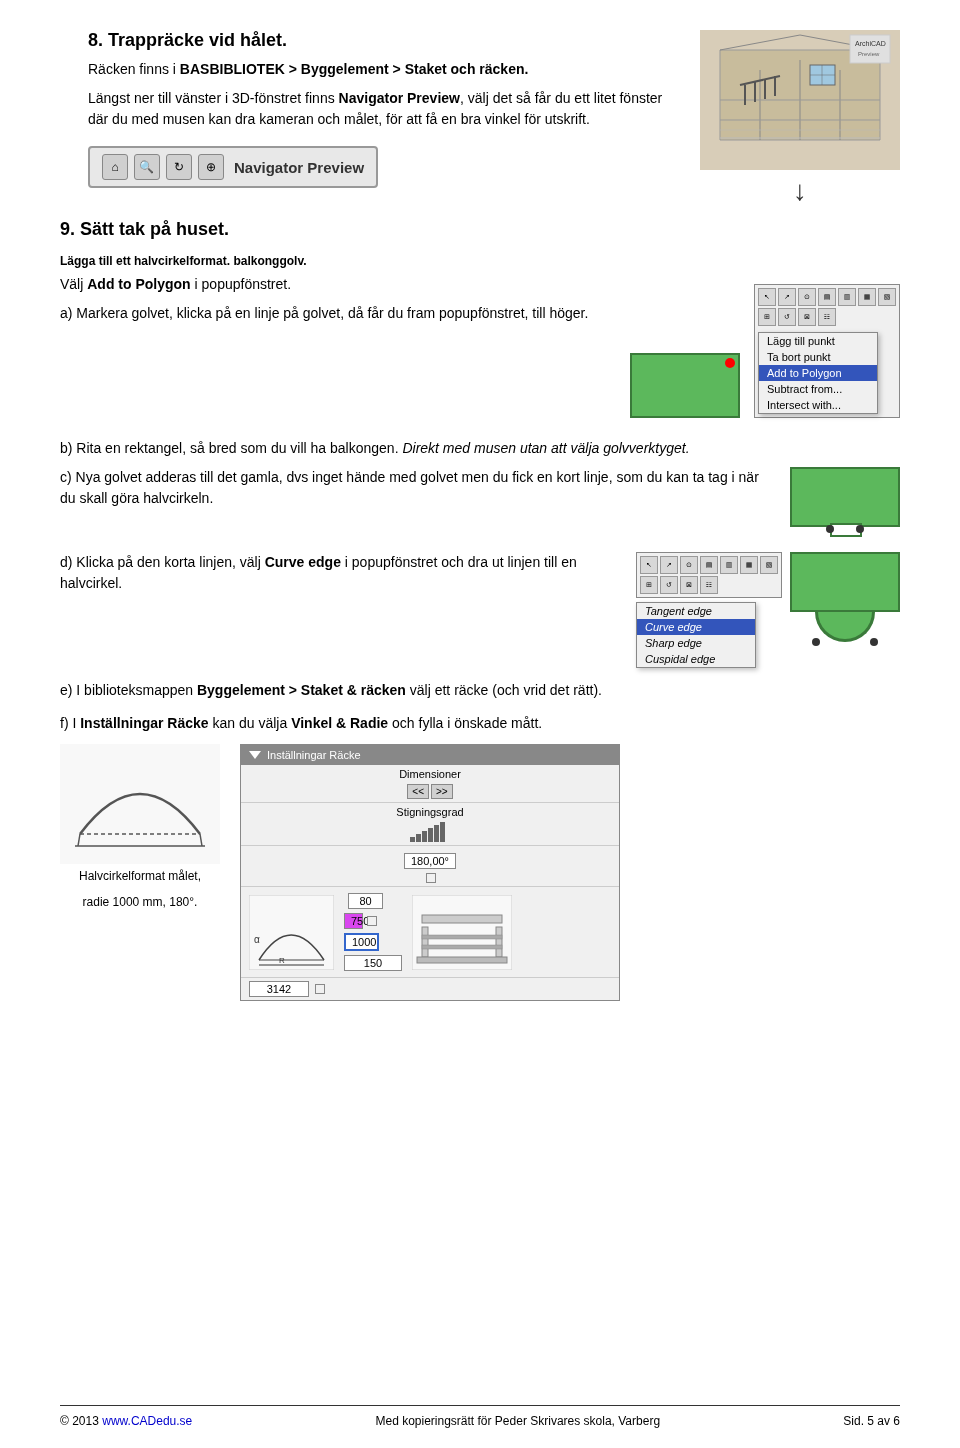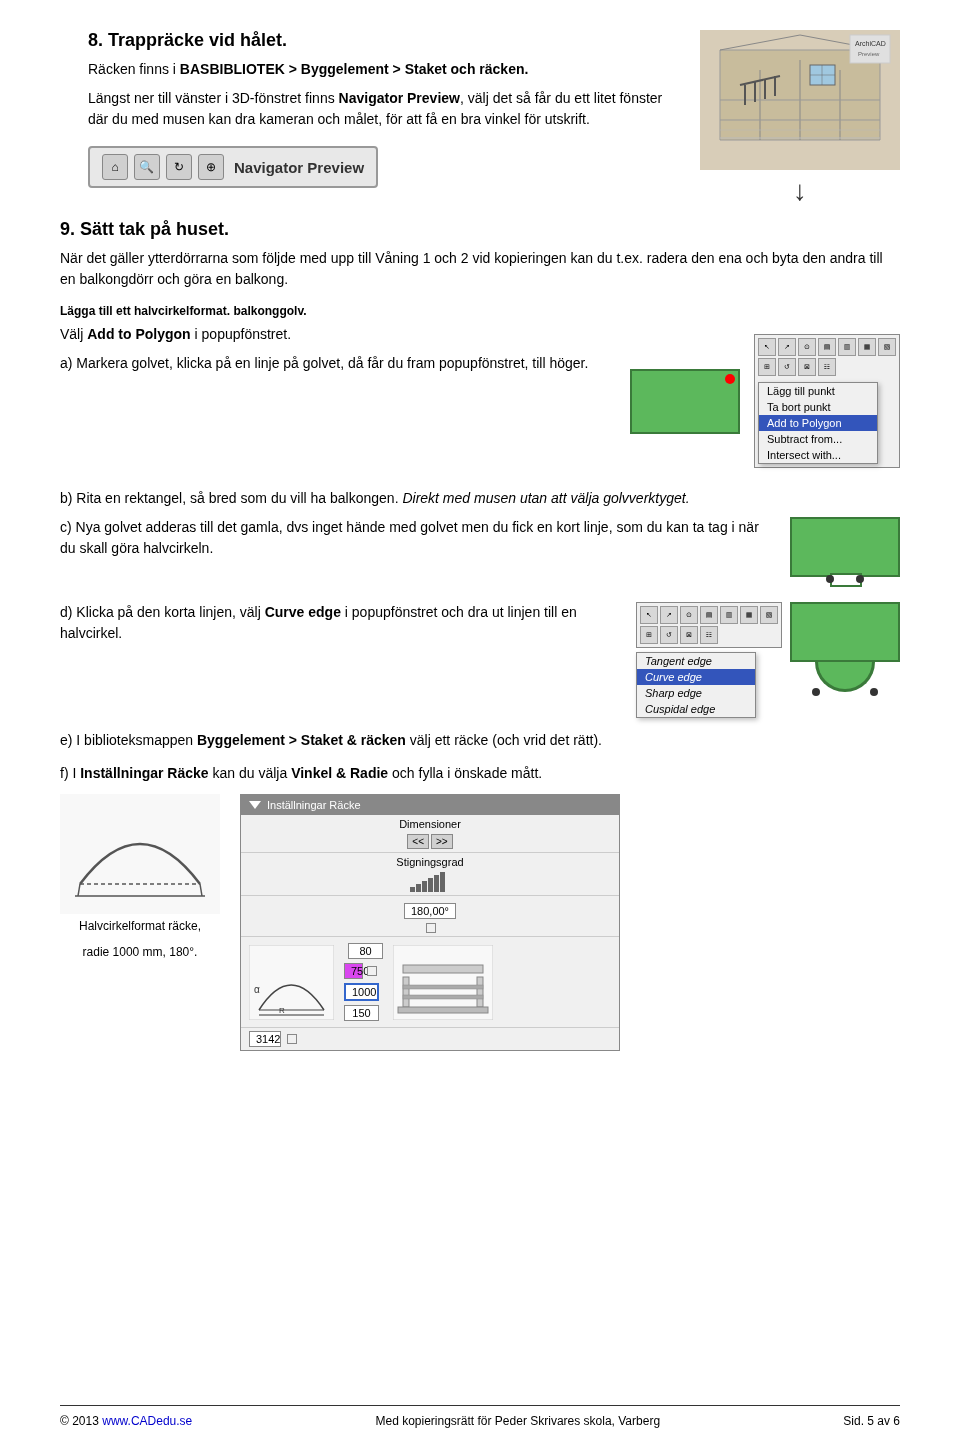--- a/index.html
+++ b/index.html
@@ -138,21 +138,21 @@
     
     .arrow-down {
       text-align: center;
       font-size: 28px;
       color: #333;
       margin: 2px 0;
     }
     .diagram-row {
       display: flex;
       gap: 14px;
-      align-items: center;
+      align-items: flex-end;
       margin: 10px 0;
     }
     .small-toolbar {
       background: #f0f0f0;
       border: 1px solid #888;
       padding: 3px;
       display: flex;
       flex-direction: column;
       gap: 2px;
     }
@@ -253,21 +253,20 @@
       
       <div class="arrow-down">↓</div>
     </div>
   </div>
 
   <div style="margin-bottom: 4px;">
     <div class="section-heading">9. Sätt tak på huset.</div>
   </div>
 
   <div>
-    <p>När det gäller ytterdörrarna som följde med upp till Våning 1 och 2 vid kopieringen kan du t.ex. radera den ena och byta den andra till en balkongdörr och göra en balkong.</p>
 
     <div class="sub-heading">Lägga till ett halvcirkelformat. balkonggolv.</div>
 
     <div class="two-col">
       <div class="col-text">
         <p>
           <span>Välj </span><span class="bold">Add to Polygon</span><span> i popupfönstret.</span>
         </p>
         <p>a) Markera golvet, klicka på en linje på golvet, då får du fram popupfönstret, till höger.</p>
       </div>
@@ -397,21 +396,21 @@
 
           <path d="M 20 90 Q 80 10 140 90" stroke="#555" stroke-width="2.5" fill="none"></path>
 
           <line x1="20" y1="90" x2="140" y2="90" stroke="#555" stroke-width="1.5" stroke-dasharray="4,3"></line>
 
           <line x1="20" y1="90" x2="18" y2="102" stroke="#555" stroke-width="1.5"></line>
           <line x1="140" y1="90" x2="142" y2="102" stroke="#555" stroke-width="1.5"></line>
 
           <line x1="15" y1="102" x2="145" y2="102" stroke="#555" stroke-width="1.5"></line>
         </svg>
-        <p style="font-size:12px; text-align:center;">Halvcirkelformat räcke,</p>
+        <p style="font-size:12px; text-align:center;">Halvcirkelformat målet,</p>
         <p style="font-size:12px; text-align:center;">radie 1000 mm, 180°.</p>
       </div>
 
       <div class="installningar-panel">
 
         <div class="panel-title-bar">
           <div class="panel-triangle"></div>
           <span>Inställningar Räcke</span>
         </div>
 
@@ -463,40 +462,40 @@
               <div style="background:#fff; border:1px solid #888; padding:1px 6px; font-size:11px; width:35px; text-align:center;">80</div>
             </div>
             <div style="display:flex; gap:4px; align-items:center;">
               <div style="background:#d946ef; border:1px solid #888; padding:1px 6px; font-size:11px; width:19px; text-align:center;">750</div>
               <div style="width:10px; height:10px; background:#f0f0f0; border:1px solid #888;"></div>
             </div>
             <div style="display:flex; gap:4px; align-items:center;">
               <div style="background:#fff; border:2px solid #3366cc; padding:1px 6px; font-size:11px; width:35px; text-align:center;">1000</div>
             </div>
             <div style="display:flex; gap:4px; align-items:center;">
-              <div style="background:#fff; border:1px solid #888; padding:1px 6px; font-size:11px; width:35px; text-align:center;">150</div>
+              <div style="background:#fff; border:1px solid #888; padding:1px 6px; font-size:11px; width:58px; text-align:center;">150</div>
             </div>
           </div>
 
           <svg width="100" height="75" viewBox="0 0 100 75">
             <rect width="100" height="75" fill="#f8f8f8" stroke="#ccc"></rect>
 
             <rect x="10" y="20" width="80" height="8" fill="#ccc" stroke="#888" stroke-width="1"></rect>
             <rect x="10" y="32" width="6" height="30" fill="#ccc" stroke="#888" stroke-width="1"></rect>
             <rect x="84" y="32" width="6" height="30" fill="#ccc" stroke="#888" stroke-width="1"></rect>
 
             <rect x="10" y="40" width="80" height="4" fill="#aaa" stroke="#888" stroke-width="0.5"></rect>
             <rect x="10" y="50" width="80" height="4" fill="#aaa" stroke="#888" stroke-width="0.5"></rect>
 
             <rect x="5" y="62" width="90" height="6" fill="#bbb" stroke="#888" stroke-width="1"></rect>
           </svg>
         </div>
 
         <div style="padding:3px 8px; border-top:1px solid #ccc; display:flex; align-items:center; gap:6px;">
-          <div style="background:#fff; border:1px solid #888; padding:1px 6px; font-size:11px; width:32px; text-align:center;">3142</div>
+          <div style="background:#fff; border:1px solid #888; padding:1px 6px; font-size:11px; width:60px; text-align:center;">3142</div>
           <div style="width:10px; height:10px; background:#f0f0f0; border:1px solid #888;"></div>
         </div>
       </div>
     </div>
   </div>
 
   <div class="footer">
     <div>
       <span>© 2013</span>
       <a class="footer-link" href="#">www.CADedu.se</a>

